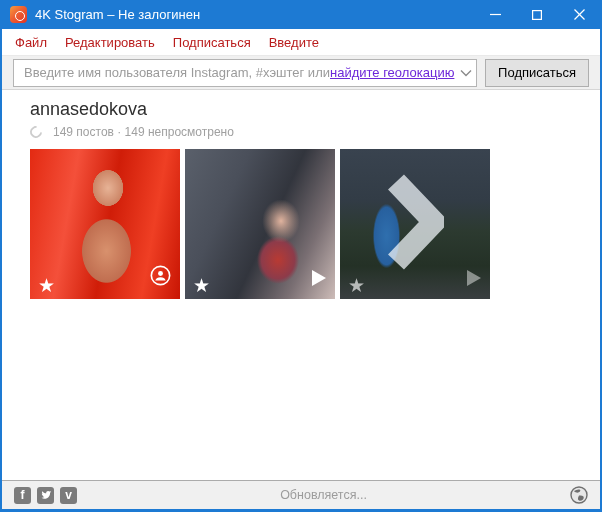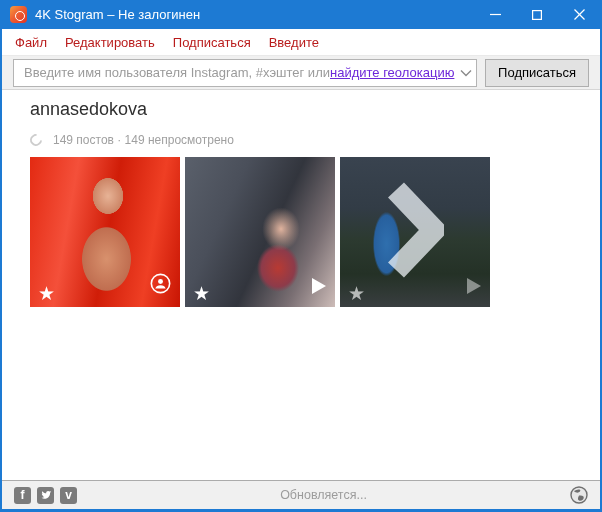--- a/index.html
+++ b/index.html
@@ -31,21 +31,21 @@
             padding:0 11px; gap:8px; flex-shrink:0; }
   .search-box{ flex:1; height:28px; background:#fff; border:1px solid #b4b4b4;
                display:flex; align-items:center; padding:0 8px 0 10px; font-size:13px;
                color:#9b9b9b; white-space:nowrap; overflow:hidden; }
   .search-link{ color:#6d28d9; text-decoration:underline; cursor:pointer; }
   .search-chevron{ margin-left:auto; flex-shrink:0; padding-left:6px; }
   .subscribe-btn{ height:28px; padding:0 12px; background:#e2e2e2; border:1px solid #aeaeae;
                   color:#000000; font-size:13px; font-family:"Liberation Sans",sans-serif; }
   
   .content{ flex:1; background:#fff; padding:9px 0 0 28px; overflow:hidden; }
-  .username{ font-size:18px; color:#2f2f2f; font-weight:400; margin-bottom:13px; }
+  .username{ font-size:18px; color:#2f2f2f; font-weight:400; margin-bottom:5px; }
   .meta-row{ display:flex; align-items:center; gap:11px; }
   .spinner{ width:12px; height:12px; border-radius:50%; border:2px solid #cdcdcd;
             border-right-color:transparent; transform:rotate(-40deg); }
   .meta-text{ font-size:12px; color:#a0a0a0; }
   .grid{ display:flex; gap:5px; margin-top:10px; }
   .tile{ width:150px; height:150px; position:relative; cursor:pointer; flex-shrink:0; }
   .tile-1{ background:
       radial-gradient(ellipse 22px 26px at 52% 26%, #e7b396 0%, #cc8566 68%, rgba(0,0,0,0) 70%),
       radial-gradient(ellipse 40px 52px at 51% 68%, #d8916d 0%, #c06e50 60%, rgba(0,0,0,0) 62%),
       linear-gradient(100deg,#e32a12 0%,#f4503a 28%,#d01d08 52%,#ef3f24 78%,#c81503 100%); }

